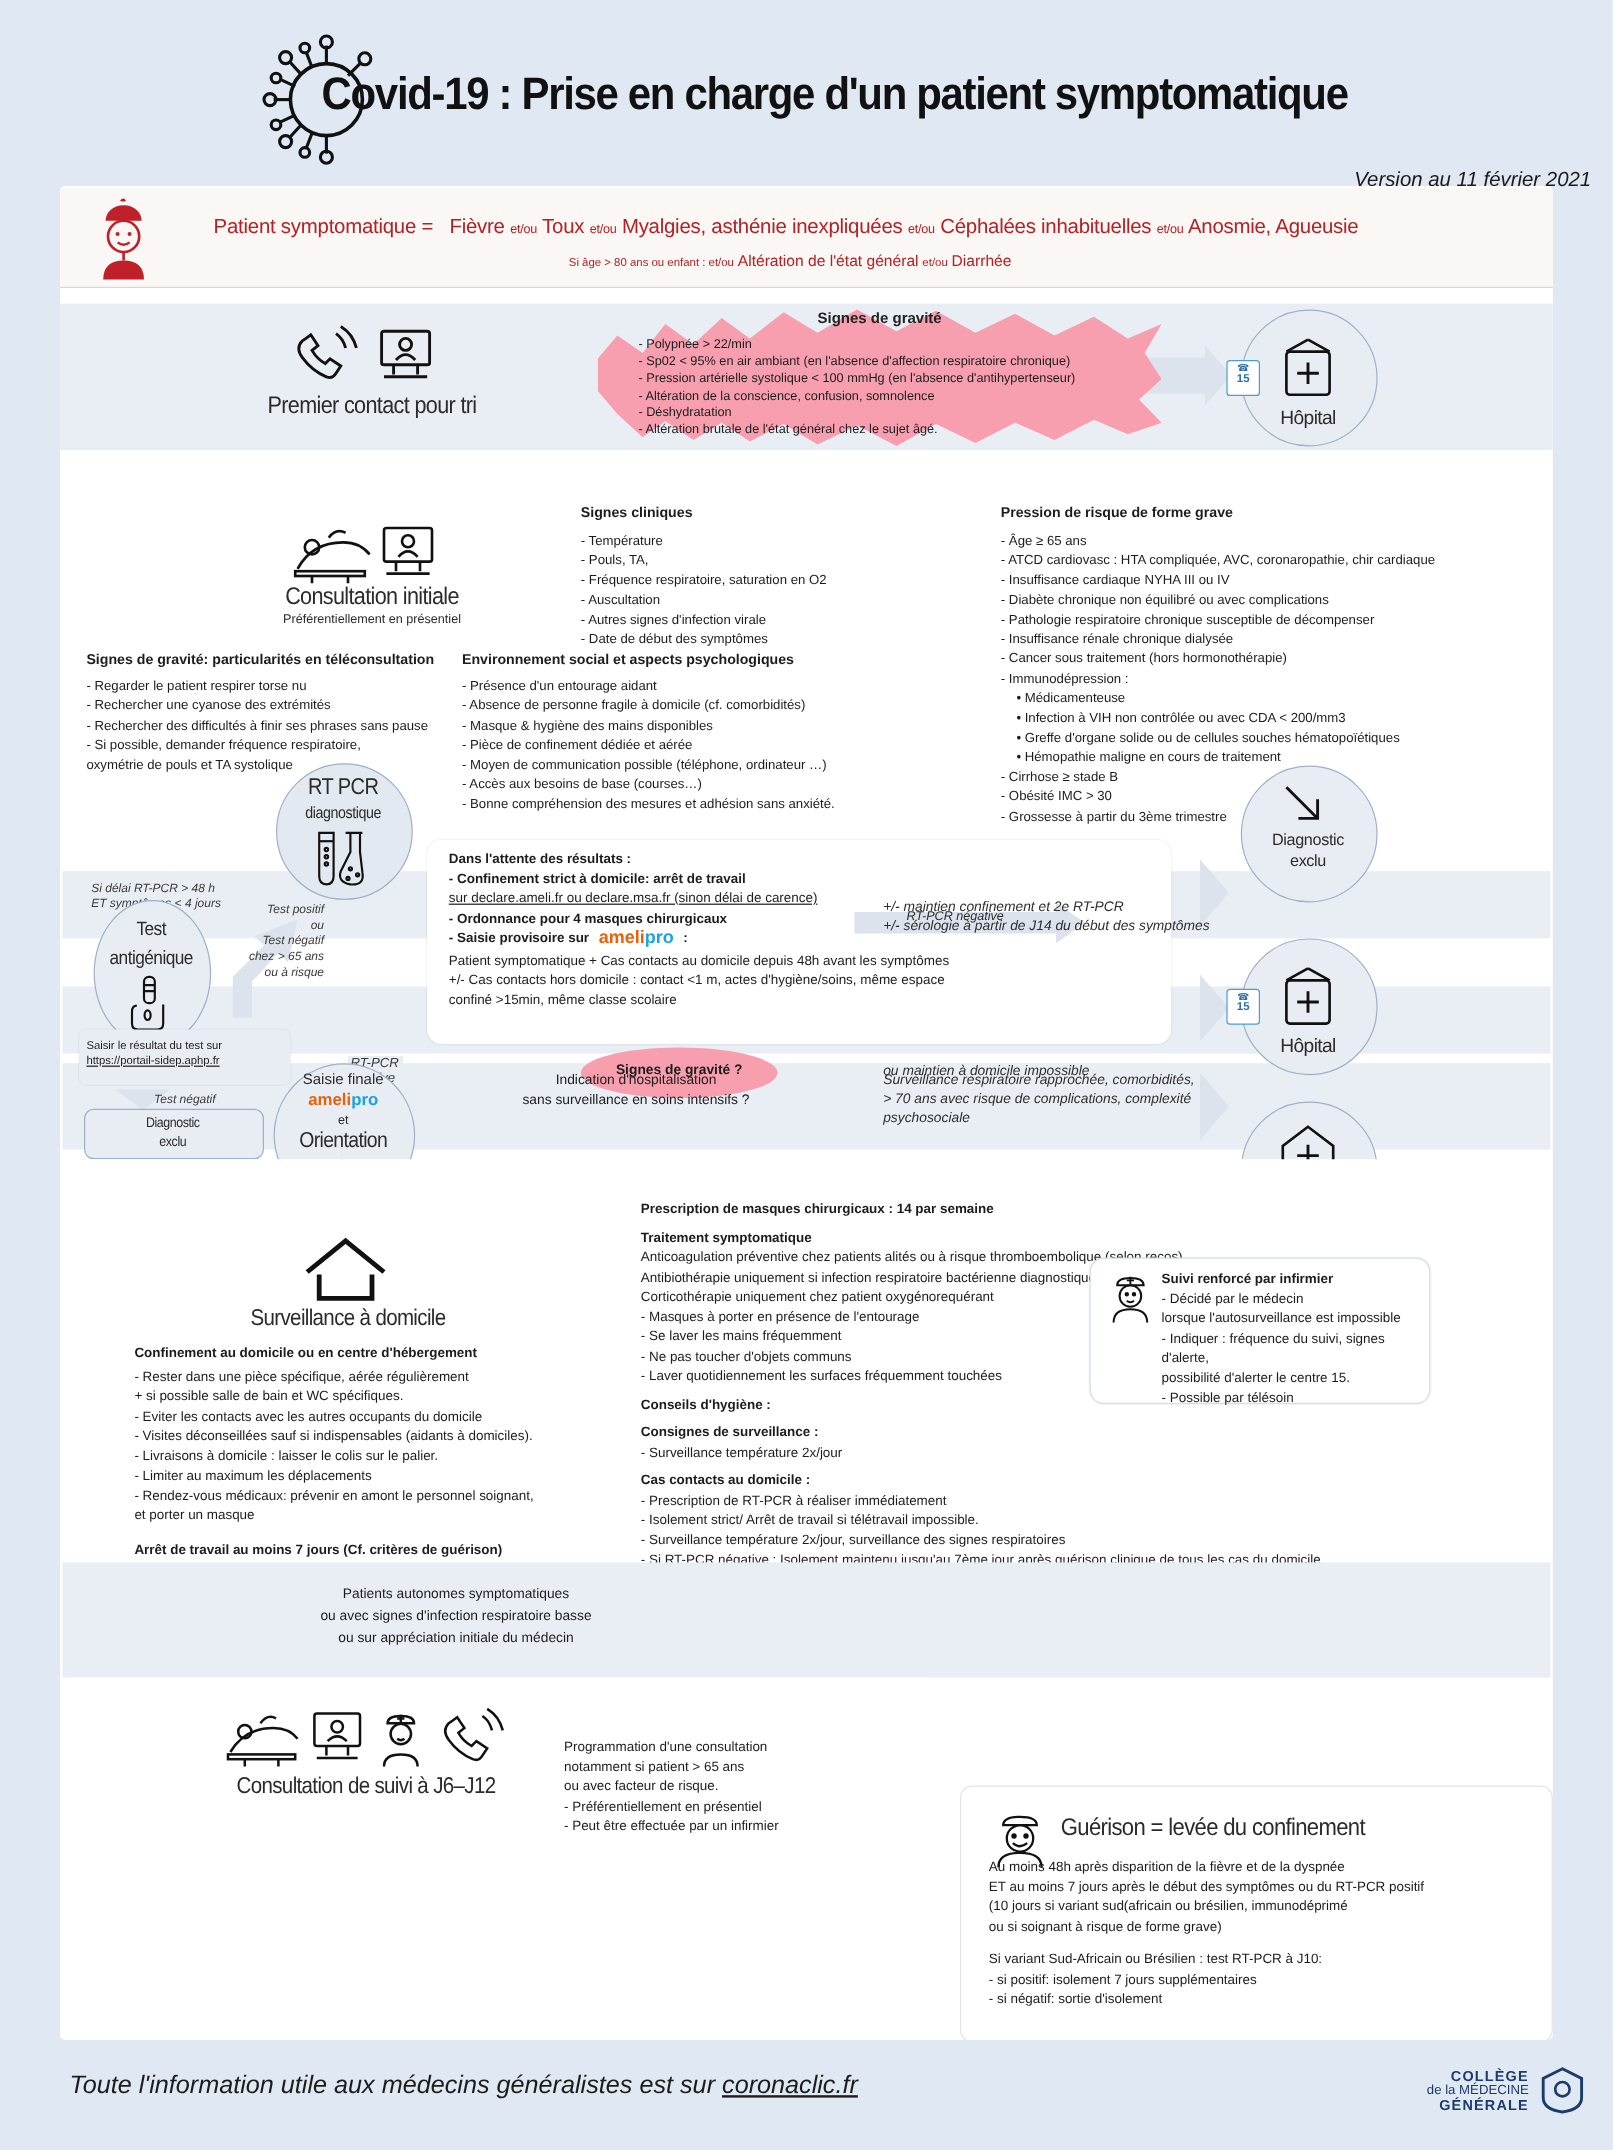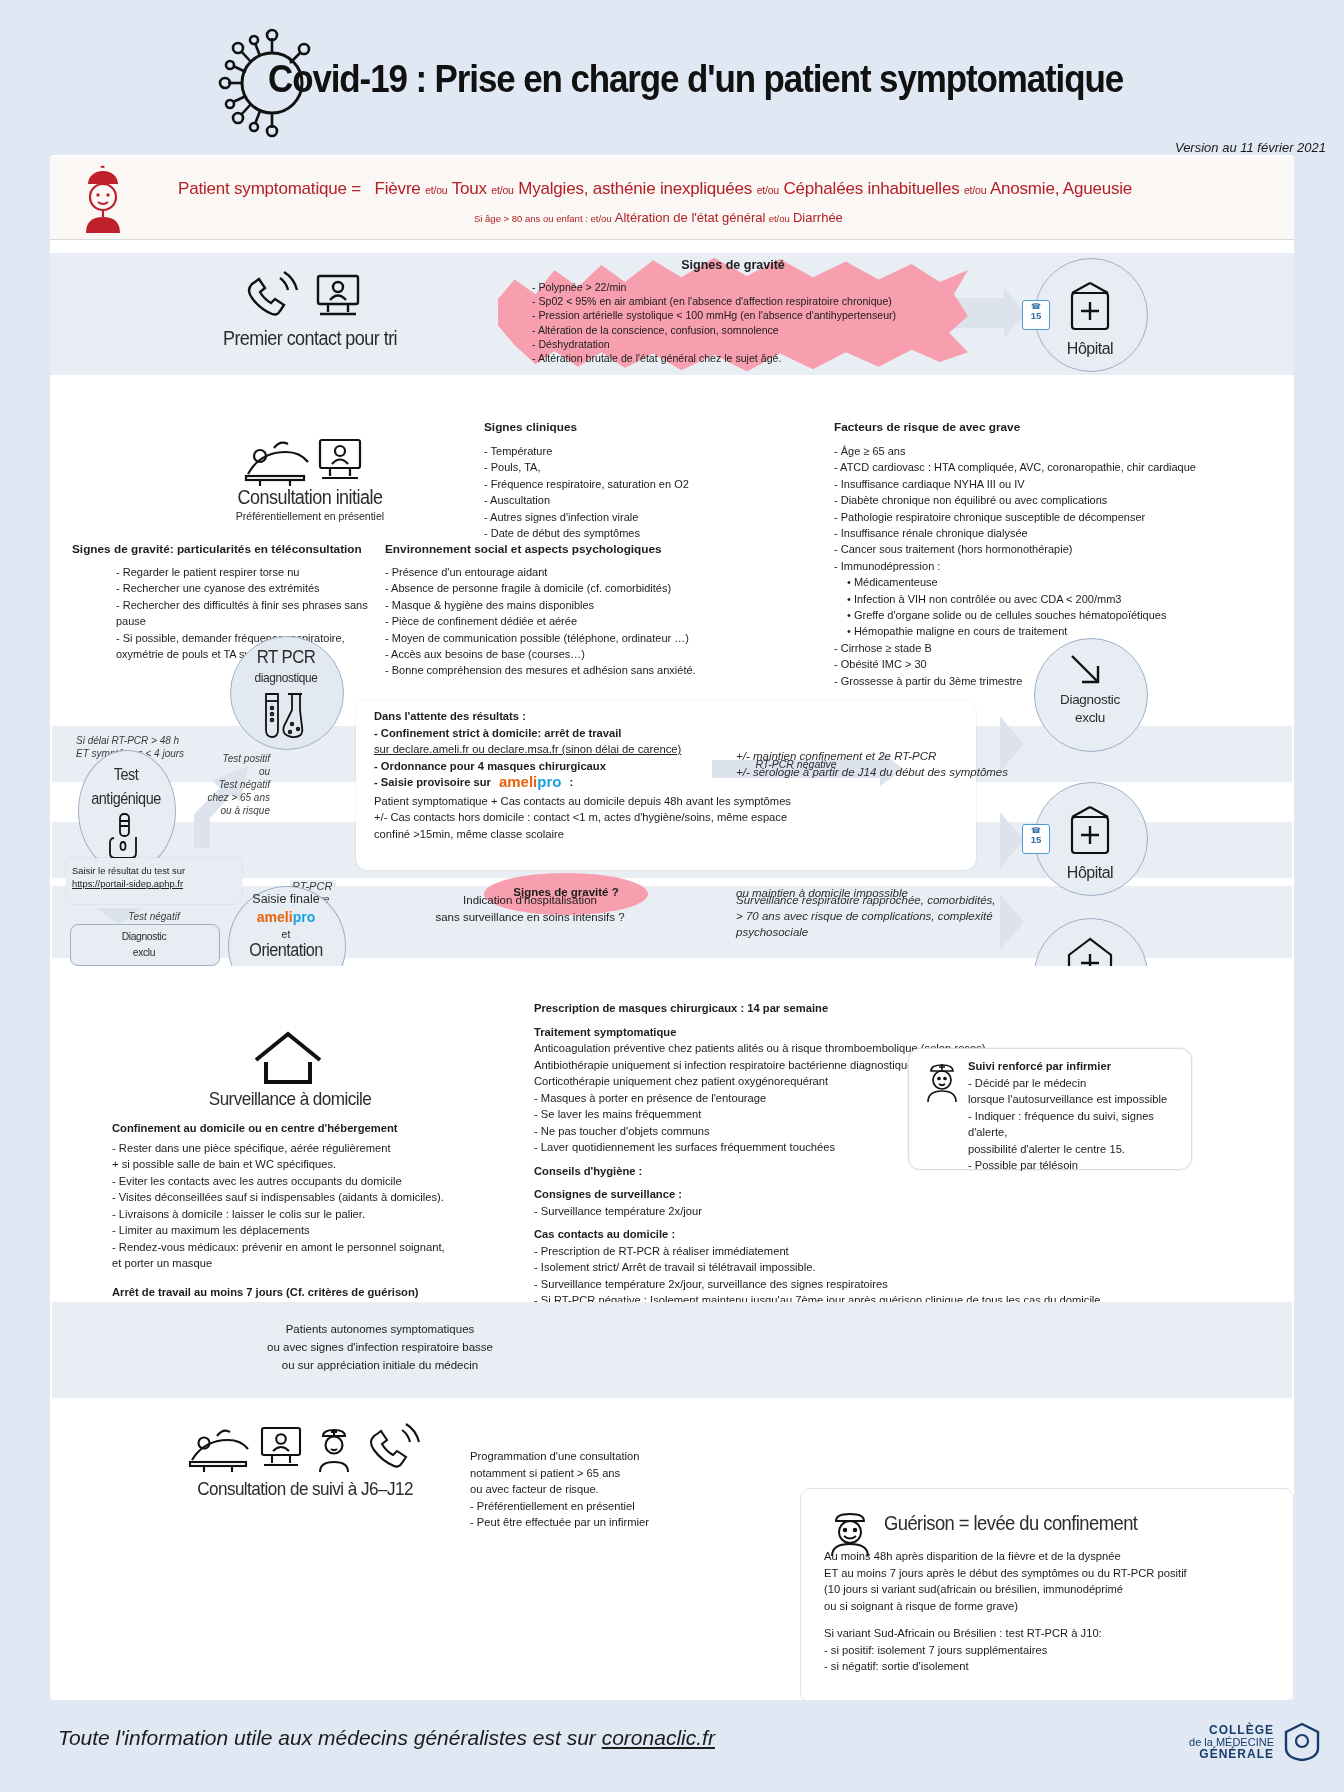--- a/index.html
+++ b/index.html
@@ -17,21 +17,21 @@
   .header{position:absolute;left:0;top:0;width:1344px;height:160px;}
   .virus{position:absolute;left:222px;top:28px;width:96px;height:110px;}
   .title{
     position:absolute;left:268px;top:58px;width:940px;
     font-size:38px;font-weight:bold;letter-spacing:-1.2px;
     transform:scaleX(.92);transform-origin:left center;
     color:#111;white-space:nowrap;
   }
   .version{
     position:absolute;right:18px;top:140px;
-    font-size:13px;font-style:italic;color:#1a1a1a;
+    font-size:17px;font-style:italic;color:#1a1a1a;
   }
 
   
   .sheet{
     position:absolute;left:50px;top:155px;width:1244px;height:1545px;
     background:#ffffff;border-radius:4px;
   }
   .band{position:absolute;background:#e9eef5;}
 
   
@@ -267,21 +267,21 @@
         <circle cx="100" cy="19" r="5"></circle>
           <path d="M92 32 q8 -9 16 0"></path>
       </g>
     </svg>
   </div>
   <div style="position:absolute;left:200px;top:486px;width:220px;text-align:center;font-size:20px;letter-spacing:-.6px;transform:scaleX(.9);">Consultation initiale</div>
   <div style="position:absolute;left:200px;top:510px;width:220px;text-align:center;font-size:10.5px;">Préférentiellement en présentiel</div>
 
   <div style="position:absolute;left:72px;top:542px;width:320px;">
     <div class="colHead">Signes de gravité: particularités en téléconsultation</div>
-    <div class="colList" style="margin-top:8px;margin-left:44px;">
+    <div class="colList" style="margin-top:8px;">
       <div>- Regarder le patient respirer torse nu</div>
       <div>- Rechercher une cyanose des extrémités</div>
       <div>- Rechercher des difficultés à finir ses phrases sans pause</div>
       <div>- Si possible, demander fréquence respiratoire,</div>
       <div>oxymétrie de pouls et TA systolique</div>
     </div>
   </div>
 
   <div style="position:absolute;left:484px;top:420px;width:260px;">
     <div class="colHead">Signes cliniques</div>
@@ -302,21 +302,21 @@
       <div>- Absence de personne fragile à domicile (cf. comorbidités)</div>
       <div>- Masque &amp; hygiène des mains disponibles</div>
       <div>- Pièce de confinement dédiée et aérée</div>
       <div>- Moyen de communication possible (téléphone, ordinateur …)</div>
       <div>- Accès aux besoins de base (courses…)</div>
       <div>- Bonne compréhension des mesures et adhésion sans anxiété.</div>
     </div>
   </div>
 
   <div style="position:absolute;left:834px;top:420px;width:420px;">
-    <div class="colHead">Facteurs de risque de avec grave</div>
+    <div class="colHead">Pression de risque de forme grave</div>
     <div class="colList" style="margin-top:9px;">
       <div>- Âge ≥ 65 ans</div>
       <div>- ATCD cardiovasc : HTA compliquée, AVC, coronaropathie,  chir cardiaque</div>
       <div>- Insuffisance cardiaque NYHA III ou IV</div>
       <div>- Diabète chronique non équilibré ou avec complications</div>
       <div>- Pathologie respiratoire chronique susceptible de décompenser</div>
       <div>- Insuffisance rénale chronique dialysée</div>
       <div>- Cancer sous traitement (hors hormonothérapie)</div>
       <div>- Immunodépression :</div>
       <div class="sub">• Médicamenteuse</div>

